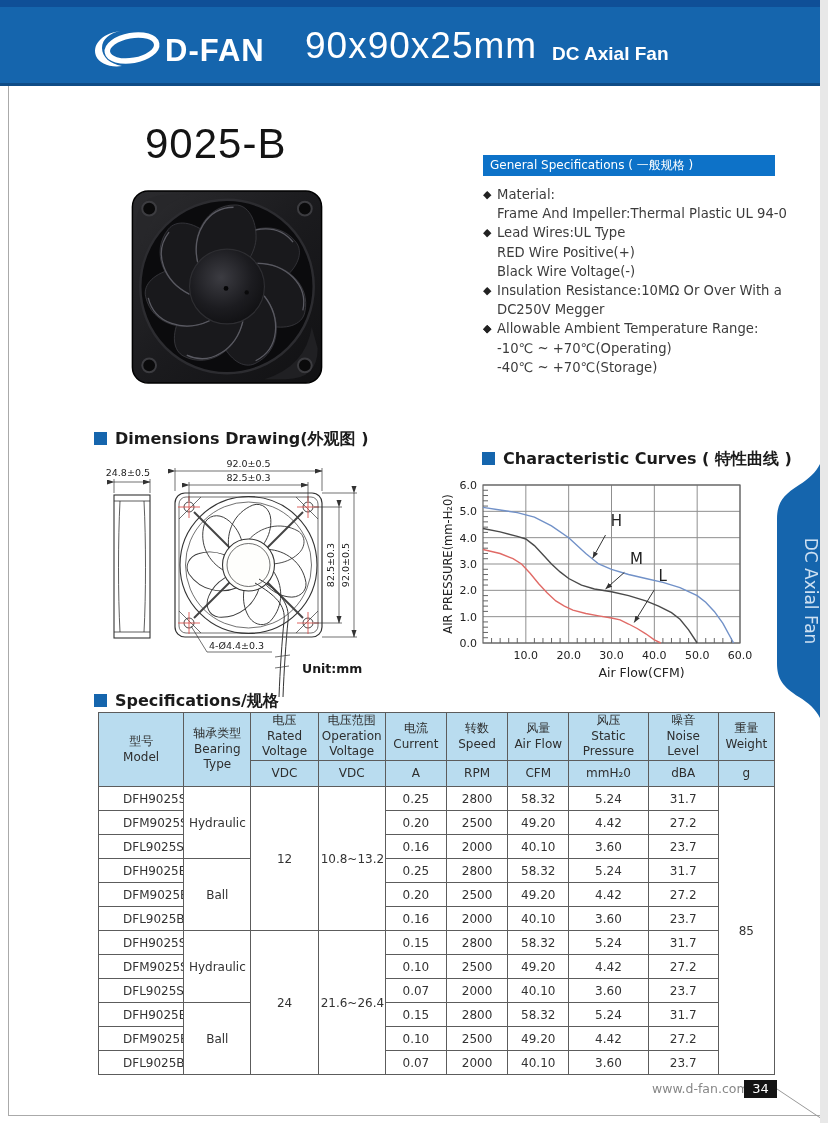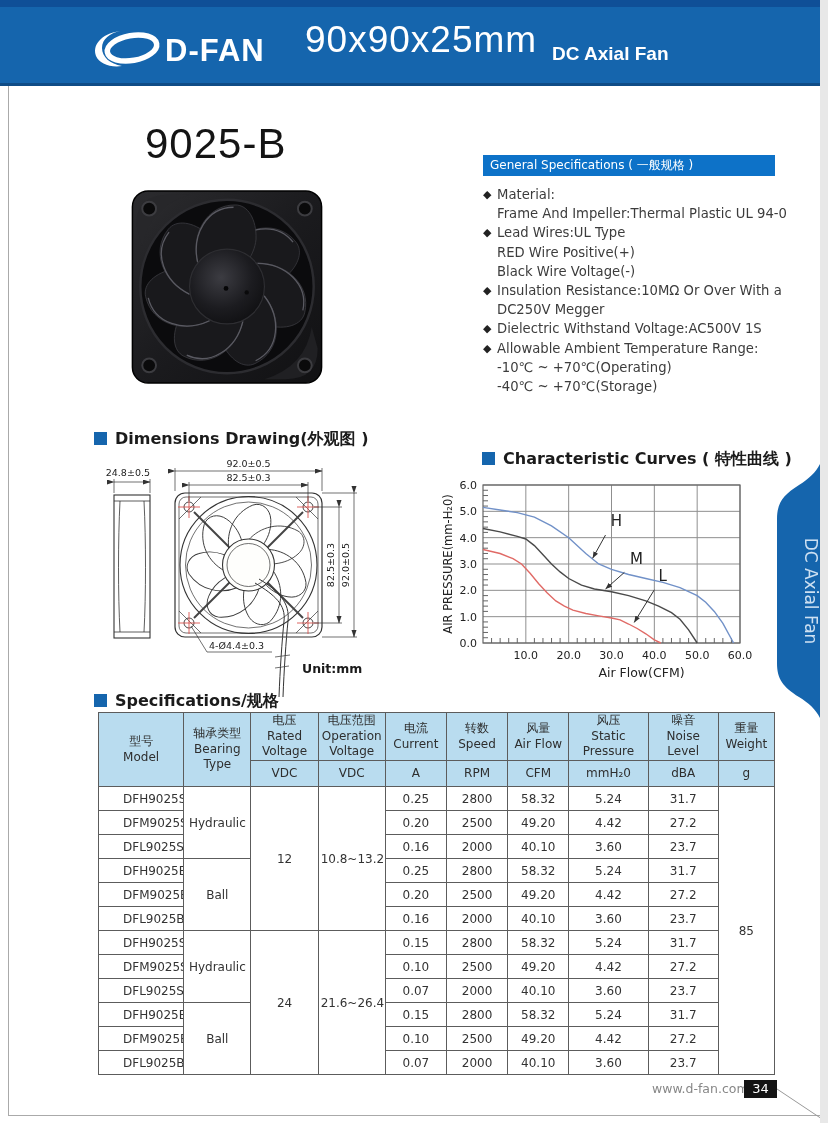--- a/index.html
+++ b/index.html
@@ -5,21 +5,21 @@
   html,body{margin:0;padding:0;background:#e8e8e8;}
   .page{position:relative;width:820px;height:1123px;background:#ffffff;overflow:hidden;
         font-family:"DejaVu Sans","Liberation Sans",sans-serif;color:#333;}
   
   .hdr{position:absolute;left:0;top:0;width:828px;height:86px;background:#1565ad;}
   .hdr .topstrip{position:absolute;left:0;top:0;width:100%;height:7px;background:#0f4f97;}
   .hdr .botstrip{position:absolute;left:0;bottom:0;width:100%;height:3px;background:#0f4c86;}
   .hdr-logo{position:absolute;left:90px;top:26px;}
   .hdr-brand{position:absolute;left:165px;top:33px;font-family:"Liberation Sans",sans-serif;
              font-size:31px;font-weight:bold;color:#fff;letter-spacing:1px;}
-  .hdr-size{position:absolute;left:305px;top:19px;font-family:"Liberation Sans",sans-serif;
+  .hdr-size{position:absolute;left:305px;top:25px;font-family:"Liberation Sans",sans-serif;
             font-size:37px;color:#fff;letter-spacing:1px;}
   .hdr-sub{position:absolute;left:552px;top:43px;font-family:"Liberation Sans",sans-serif;
            font-size:19px;font-weight:bold;color:#fff;}
   
   .border-l{position:absolute;left:8px;top:86px;width:1px;height:1029px;background:#aaa;}
   .border-r{position:absolute;left:822px;top:86px;width:1px;height:1029px;background:#aaa;}
   .border-b{position:absolute;left:8px;top:1115px;width:815px;height:1px;background:#aaa;}
   
   .model-title{position:absolute;left:145px;top:120px;font-family:"Liberation Sans",sans-serif;
                font-size:42px;color:#141414;letter-spacing:1px;}
@@ -119,21 +119,21 @@
   <div class="gspec">
     <div class="gspec-bar">General Specifications ( 一般规格 )</div>
     <div class="gspec-list" id="gspec-list">
         <div class="spec-line"><span class="blt">◆</span><span>Material:</span></div>
         <div class="spec-line"><span>Frame And Impeller:Thermal Plastic UL 94-0</span></div>
         <div class="spec-line"><span class="blt">◆</span><span>Lead Wires:UL Type</span></div>
         <div class="spec-line"><span>RED Wire Positive(+)</span></div>
         <div class="spec-line"><span>Black Wire Voltage(-)</span></div>
         <div class="spec-line"><span class="blt">◆</span><span>Insulation Resistance:10MΩ Or Over With a</span></div>
         <div class="spec-line"><span>DC250V Megger</span></div>
-        <div class="spec-line"><span class="blt">◆</span><span>Dielectric Withstand Voltage:AC500V 1S</span></div>
+        <div class="spec-line"><span class="blt">◆</span></div>
         <div class="spec-line"><span class="blt">◆</span><span>Allowable Ambient Temperature Range:</span></div>
         <div class="spec-line"><span>-10℃ ~ +70℃(Operating)</span></div>
         <div class="spec-line"><span>-40℃ ~ +70℃(Storage)</span></div>
       </div>
   </div>
 
   <div class="sechead" style="left:94px;top:429px;">
     <span class="sq"></span><span>Dimensions Drawing(外观图 )</span>
   </div>
   <div class="sechead" style="left:482px;top:429px;margin-top:20px;">

